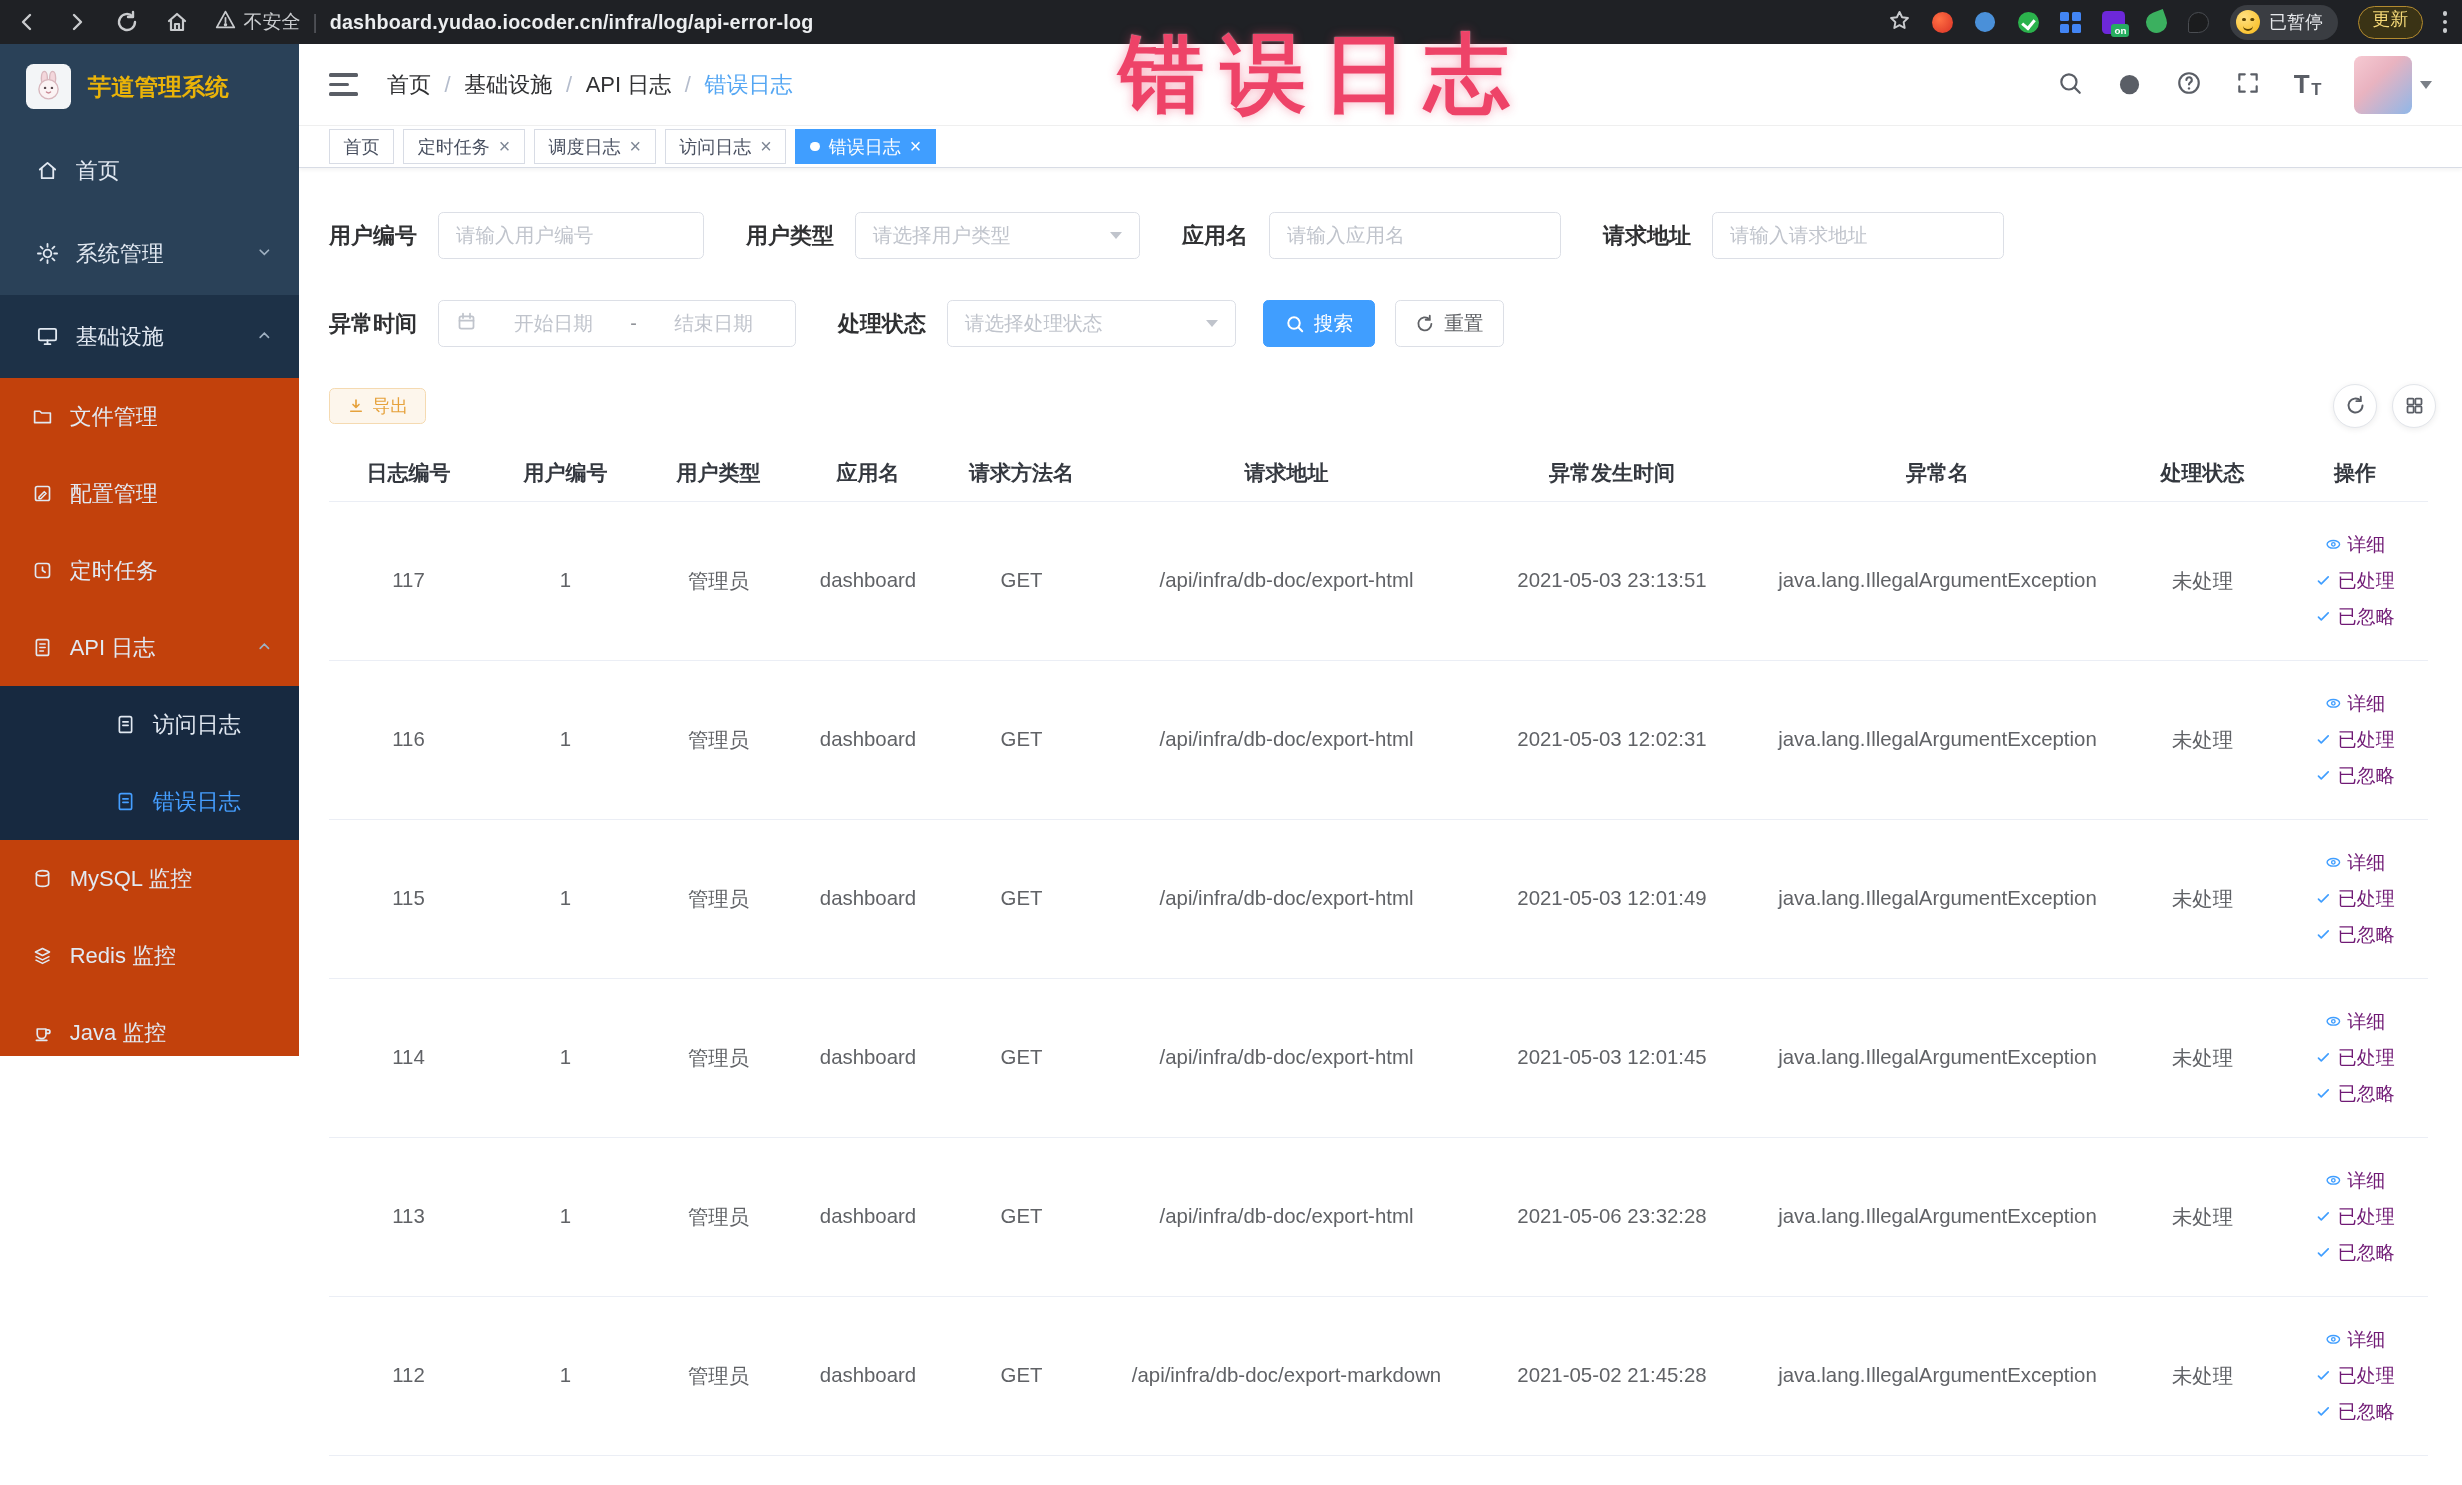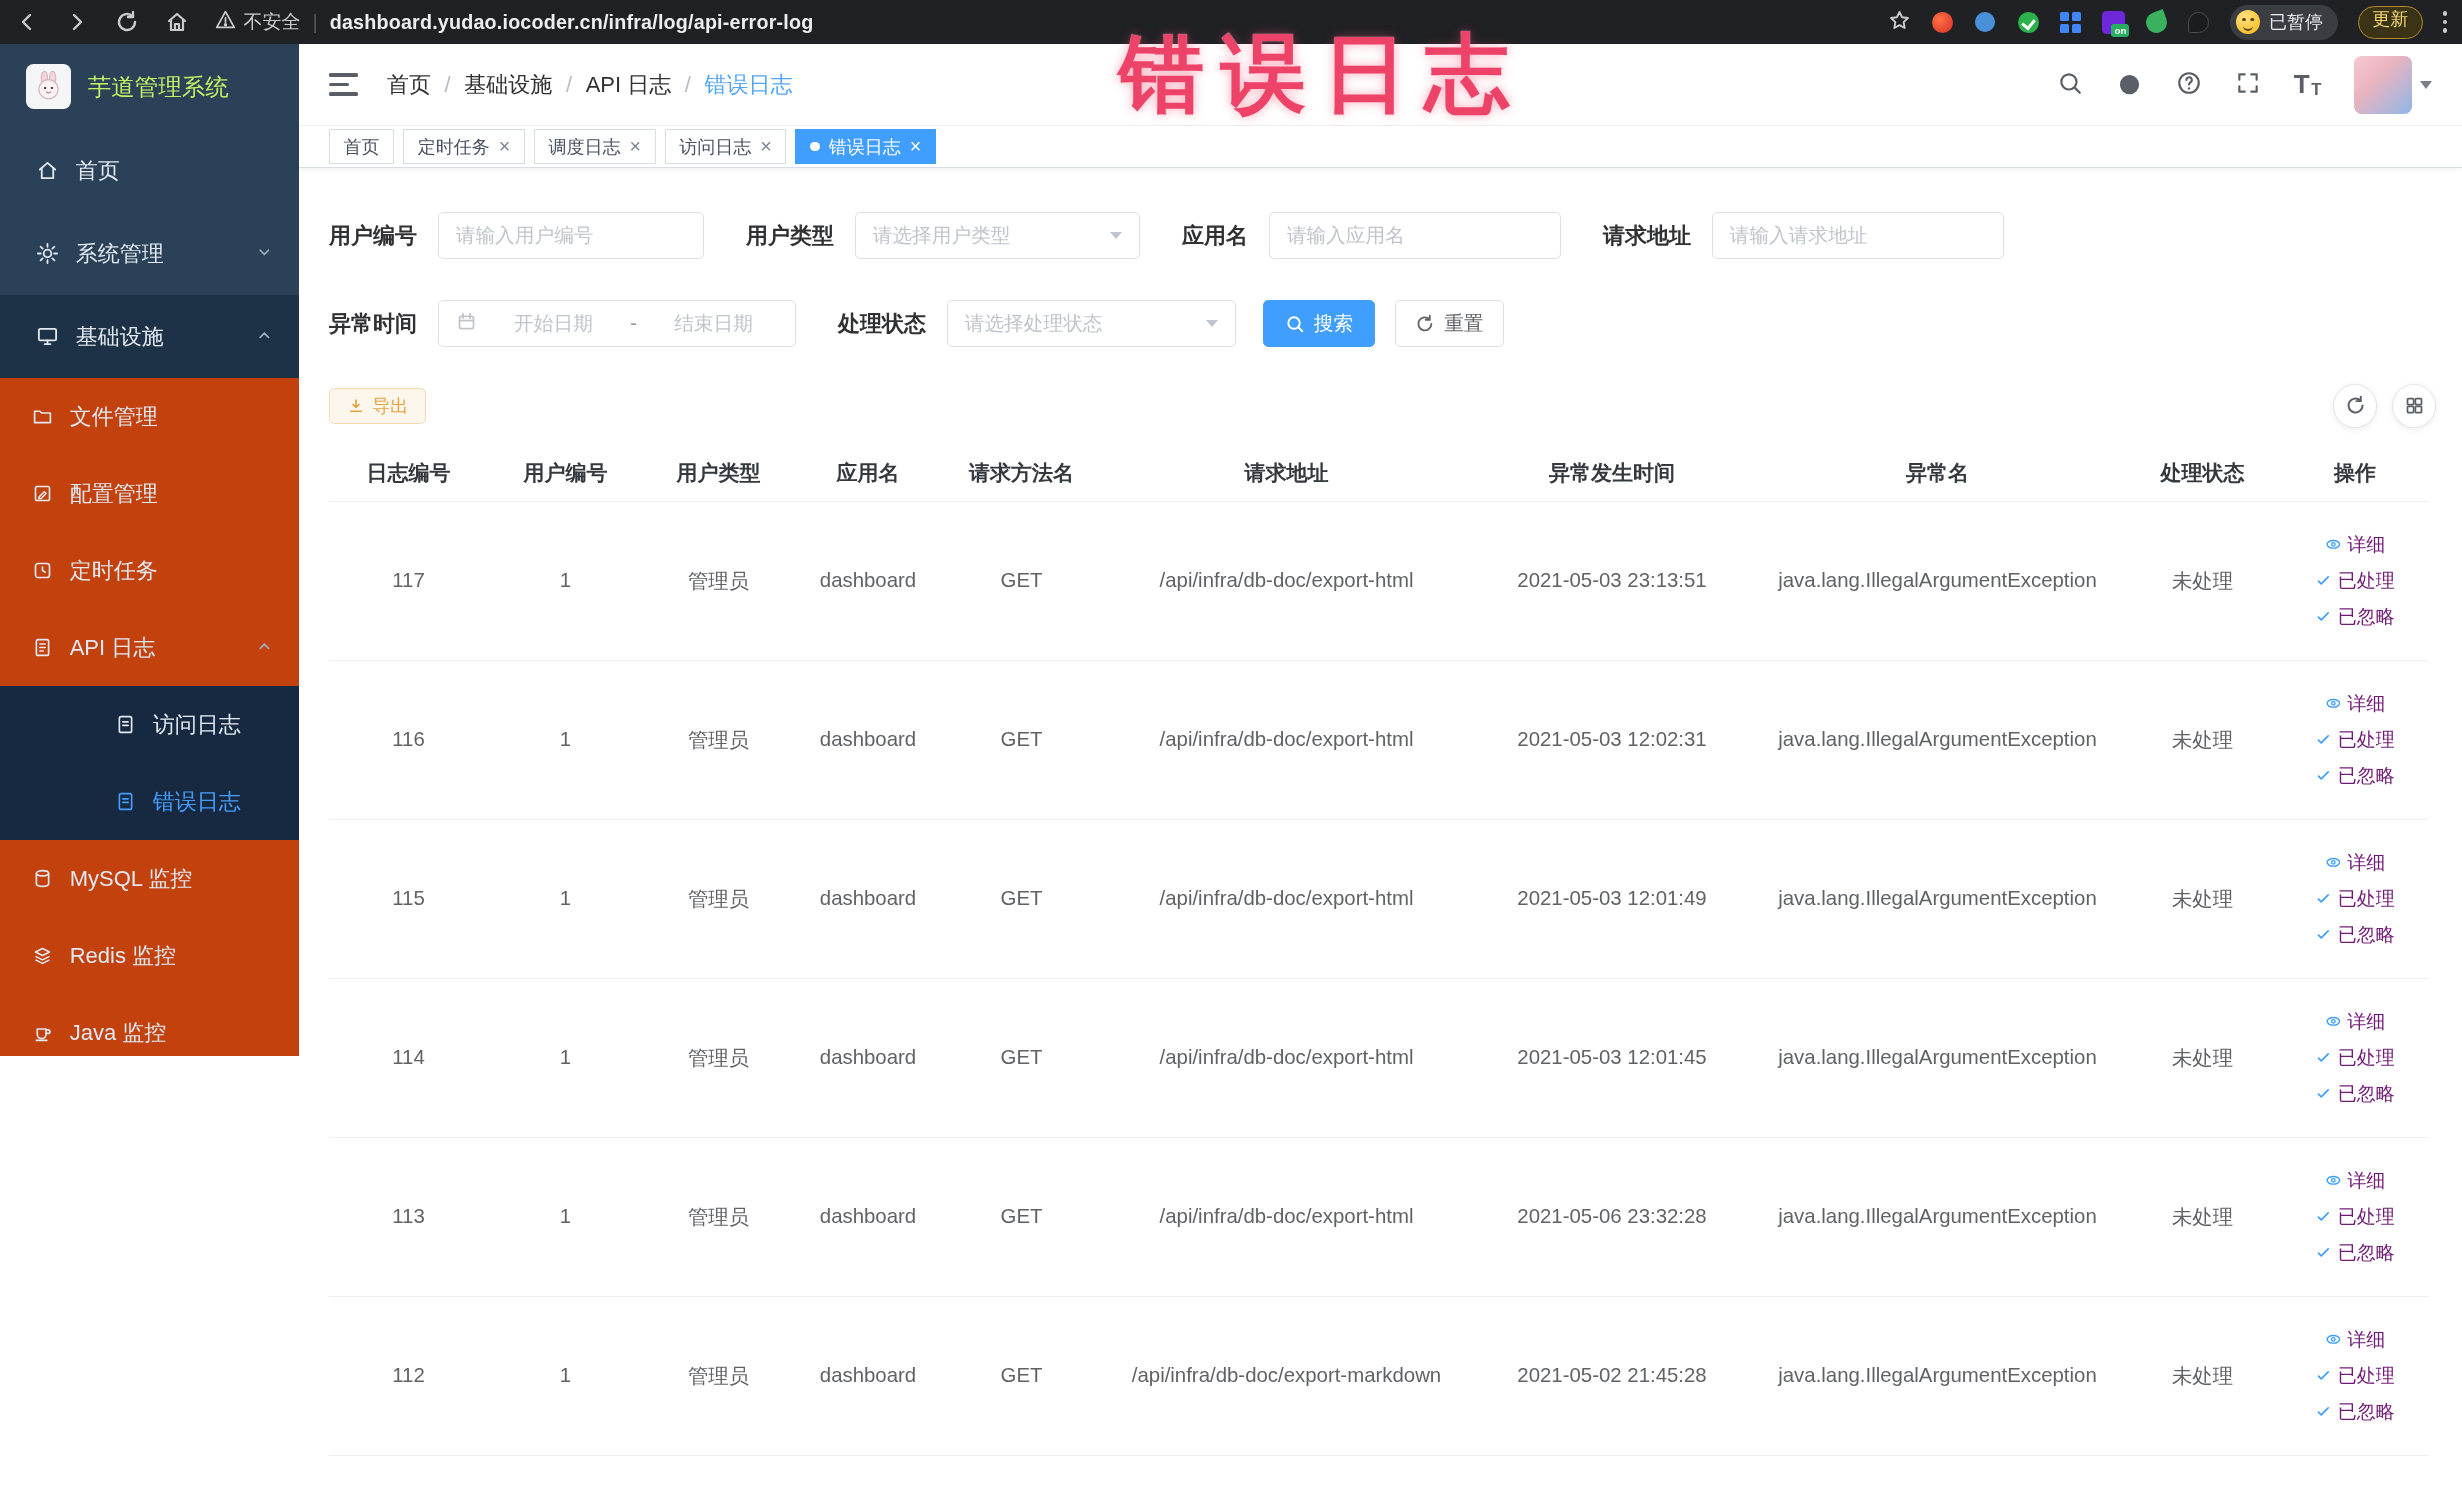--- a/index.html
+++ b/index.html
@@ -43,21 +43,21 @@
   .kebab { color: #c9cbce; font-size: 23px; letter-spacing: 0; line-height: 7.6px; display: flex; flex-direction: column; gap: 3.8px; }
   .kebab i { width: 4.5px; height: 4.5px; border-radius: 50%; background: #c9cbce; }
 
   
   .app { position: absolute; top: 44px; left: 0; right: 0; bottom: 0; }
 
   
   .sidebar { position: absolute; top: 0; left: 0; bottom: 0; width: 299px; background: #2a4158; color: #e2e9f2; overflow: hidden; }
   .logo-row { height: 85px; display: flex; align-items: center; gap: 16.7px; padding-left: 26px; }
   .logo-img { width: 45px; height: 45px; border-radius: 7.6px; background: #f3f5f7; display: flex; align-items: center; justify-content: center; }
-  .logo-title { font-size: 23.5px; font-weight: 400; color: #bef264; }
+  .logo-title { font-size: 23.5px; font-weight: 700; color: #eab308; }
   .side-item { display: flex; align-items: center; gap: 16.7px; font-size: 22px; color: #e2e9f2; cursor: pointer; position: relative; }
   .side-item .chev { position: absolute; right: 26px; color: #9fb0c1; }
   .l1 { height: 83px; padding-left: 36px; }
   .l2 { height: 77px; padding-left: 32px; background: #c2410c; }
   .l3 { height: 77px; padding-left: 115px; background: #172940; }
   .open-l1 { background: #1d3147; }
   .side-item.active { color: #459eff; }
   .side-item svg { flex: 0 0 auto; }
 
   

